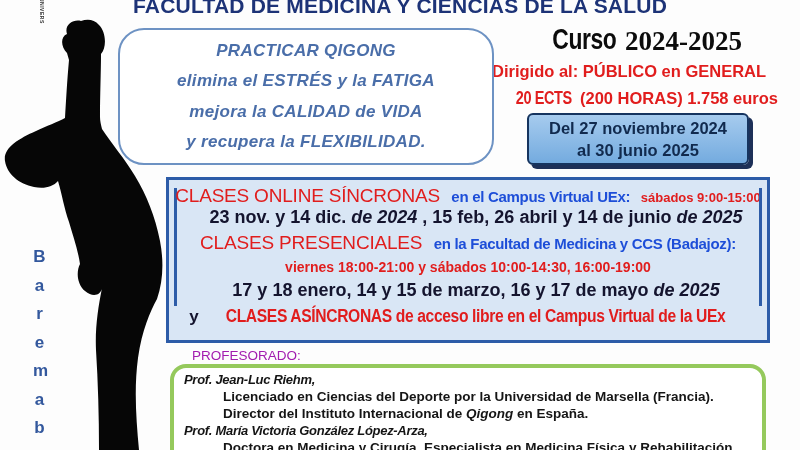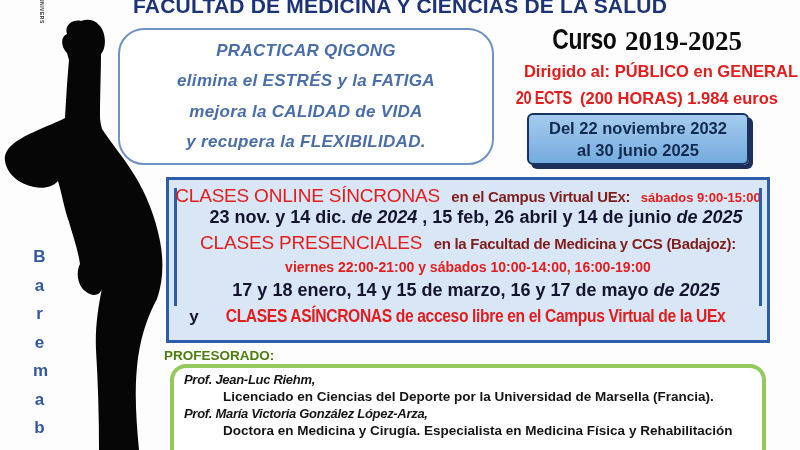--- a/index.html
+++ b/index.html
@@ -25,50 +25,50 @@
     border:2.5px solid #6d92c3;border-radius:26px;z-index:2;
     display:flex;flex-direction:column;justify-content:space-evenly;align-items:center;
     font-style:italic;font-weight:600;color:#4a6ea9;font-size:17px;letter-spacing:.3px;}
   .benefits div{white-space:nowrap;}
 
   
   .curso{left:500px;top:26px;width:290px;text-align:center;color:#0c0c0c;white-space:nowrap;}
   .curso .cond{font-size:26px;font-weight:bold;display:inline-block;
     transform:scale(.88,1.12);transform-origin:center bottom;letter-spacing:-.5px;}
   .curso .serif{font-family:"Liberation Serif",serif;font-size:27px;font-weight:600;}
-  .audience{left:492px;top:62px;width:306px;text-align:right;color:#e11d1d;
+  .audience{left:492px;top:62px;width:306px;text-align:left;color:#e11d1d;
     font-size:16.5px;font-weight:bold;white-space:nowrap;}
   .credits{left:492px;top:89px;width:306px;text-align:center;color:#e11d1d;
     font-size:16.5px;font-weight:bold;white-space:nowrap;}
   .credits .cond{display:inline-block;transform:scale(.88,1.12);transform-origin:center bottom;letter-spacing:-.5px;}
   .datebox{left:527px;top:113px;width:218px;height:48px;border:2px solid #16345f;border-radius:6px;
     background:linear-gradient(#a6cbee,#74abdf);box-shadow:4px 4px 0 #1d3058;
     color:#112a4e;font-size:16.5px;font-weight:bold;text-align:center;
     display:flex;flex-direction:column;justify-content:center;line-height:22px;z-index:2;}
 
   
   .schedule{left:166px;top:177px;width:598px;height:160px;background:#d9e6f5;
     border:3px solid #2d5ca8;z-index:2;}
   .schedule::before,.schedule::after{content:"";position:absolute;top:8px;bottom:34px;width:3px;
     background:#2d5ca8;}
   .schedule::before{left:5px;} .schedule::after{right:5px;}
   .sline{position:absolute;left:6px;right:6px;text-align:center;white-space:nowrap;}
   .s1{top:5px;} .s2{top:27px;} .s3{top:52px;} .s4{top:79px;} .s5{top:100px;} .s6{top:127px;}
   .red-big{color:#e11d1d;font-size:19px;font-weight:normal;letter-spacing:-.2px;}
-  .blue-mid{color:#7f1d1d;font-size:15px;font-weight:bold;letter-spacing:-.3px;margin-left:7px;}
+  .blue-mid{color:#1d4ed8;font-size:15px;font-weight:bold;letter-spacing:-.3px;margin-left:7px;}
   .red-sm{color:#e11d1d;font-size:13px;font-weight:bold;margin-left:6px;}
   .dark-dates{color:#14142e;font-size:18px;font-weight:bold;margin-left:16px;}
   .dark-dates .it{font-style:italic;}
   .red-mid{color:#e11d1d;font-size:14px;font-weight:bold;}
   .async .y{color:#14142e;font-size:17px;font-weight:bold;}
   .async .txt{color:#e11d1d;font-size:17px;font-weight:bold;display:inline-block;
     transform:scale(.92,1.1);transform-origin:center bottom;letter-spacing:-.4px;}
 
   
-  .prof-heading{left:164px;top:348px;font-size:13.5px;font-weight:bold;color:#4d7c0f;z-index:2;}
+  .prof-heading{left:192px;top:348px;font-size:13.5px;font-weight:normal;color:#a21caf;z-index:2;}
   .facultybox{left:170px;top:364px;width:596px;height:110px;background:#fff;
     border:4px solid #95c95c;border-radius:16px;z-index:2;
     padding:3px 10px 0 10px;box-sizing:border-box;color:#151515;}
   .facultybox div{line-height:17px;white-space:nowrap;}
   .pname{font-style:italic;font-weight:bold;font-size:13px;letter-spacing:-.3px;}
   .pinfo{font-weight:bold;font-size:13.5px;padding-left:39px;}
   .pinfo .it{font-style:italic;}
 </style>
 </head>
 <body>
@@ -108,58 +108,61 @@
 
 <div class="abs benefits">
   <div>PRACTICAR QIGONG</div>
   <div>elimina el ESTRÉS y la FATIGA</div>
   <div>mejora la CALIDAD de VIDA</div>
   <div>y recupera la FLEXIBILIDAD.</div>
 </div>
 
 <div class="abs curso">
   <span class="cond">Curso </span>
-  <span class="serif">2019-2025</span>
+  <span class="serif">2024-2025</span>
 </div>
 <div class="abs audience">Dirigido al: PÚBLICO en GENERAL</div>
 <div class="abs credits">
   <span class="cond">20 ECTS</span>
-  <span> (200 HORAS) 1.984 euros</span>
+  <span> (200 HORAS) 1.758 euros</span>
 </div>
 <div class="abs datebox">
-  <div>Del 22 noviembre 2032</div>
+  <div>Del 27 noviembre 2024</div>
   <div>al 30 junio 2025</div>
 </div>
 
 <div class="abs schedule">
   <div class="sline s1">
     <span class="red-big">CLASES ONLINE SÍNCRONAS</span>
     <span class="blue-mid">en el Campus Virtual UEx:</span>
     <span class="red-sm">sábados 9:00-15:00</span>
   </div>
   <div class="sline s2 dark-dates">
     <span>23 nov. y 14 dic. </span>
     <span class="it">de 2024</span>
     <span>, 15 feb, 26 abril y 14 de junio </span>
     <span class="it">de 2025</span>
   </div>
   <div class="sline s3">
     <span class="red-big">CLASES PRESENCIALES</span>
     <span class="blue-mid">en la Facultad de Medicina y CCS (Badajoz):</span>
   </div>
-  <div class="sline s4 red-mid">viernes 22:00-21:00 y sábados 10:00-14:00, 16:00-19:00</div>
+  <div class="sline s4 red-mid">viernes 18:00-21:00 y sábados 10:00-14:30, 16:00-19:00</div>
   <div class="sline s5 dark-dates">
     <span>17 y 18 enero, 14 y 15 de marzo, 16 y 17 de mayo </span>
     <span class="it">de 2025</span>
   </div>
   <div class="sline s6 async">
     <span class="y">y </span>
     <span class="txt">CLASES ASÍNCRONAS de acceso libre en el Campus Virtual de la UEx</span>
   </div>
 </div>
 
 <div class="abs prof-heading">PROFESORADO:</div>
 <div class="abs facultybox">
   <div class="pname">Prof. Jean-Luc Riehm,</div>
   <div class="pinfo">Licenciado en Ciencias del Deporte por la Universidad de Marsella (Francia).</div>
+  <div class="pinfo">
+    <span>Director del Instituto Internacional de </span><span class="it">Qigong</span><span> en España.</span>
+  </div>
   <div class="pname">Prof. María Victoria González López-Arza,</div>
   <div class="pinfo">Doctora en Medicina y Cirugía. Especialista en Medicina Física y Rehabilitación</div>
 </div>
 
 </body></html>

